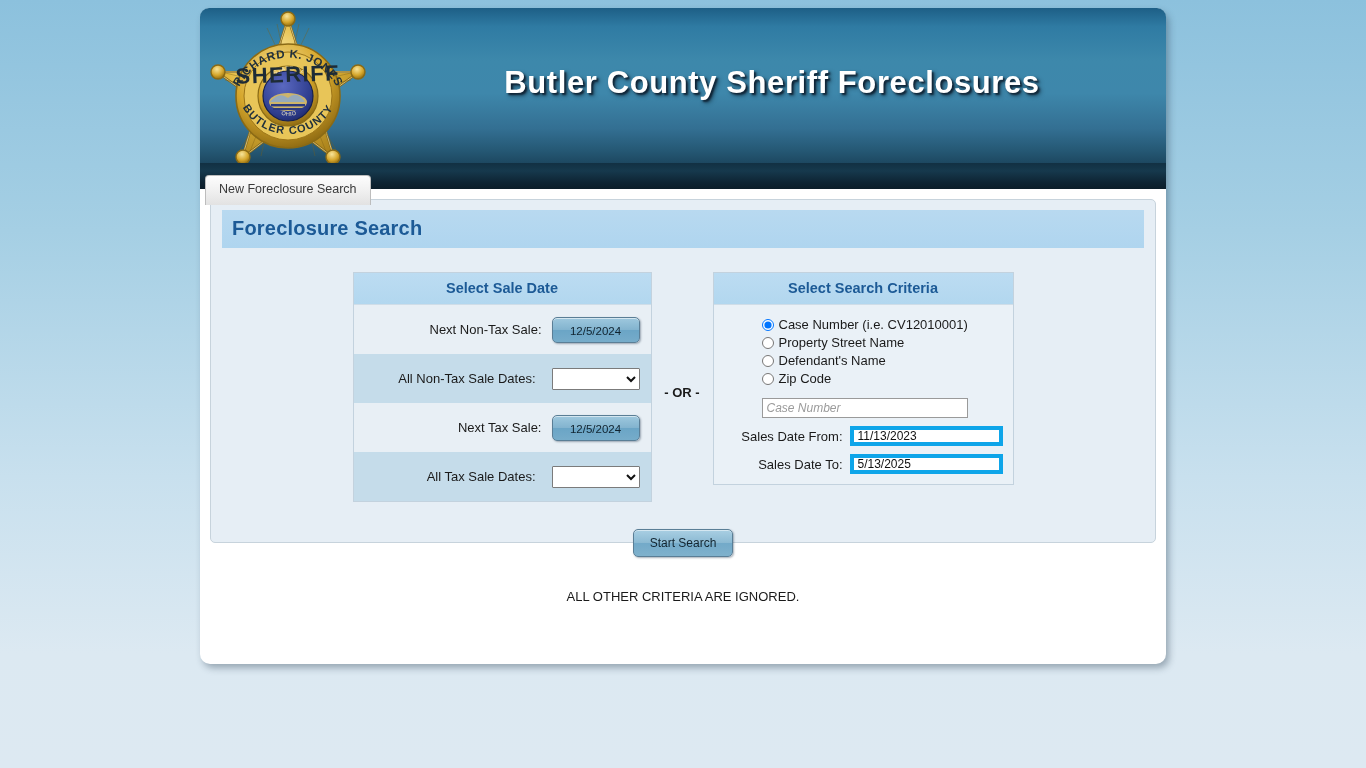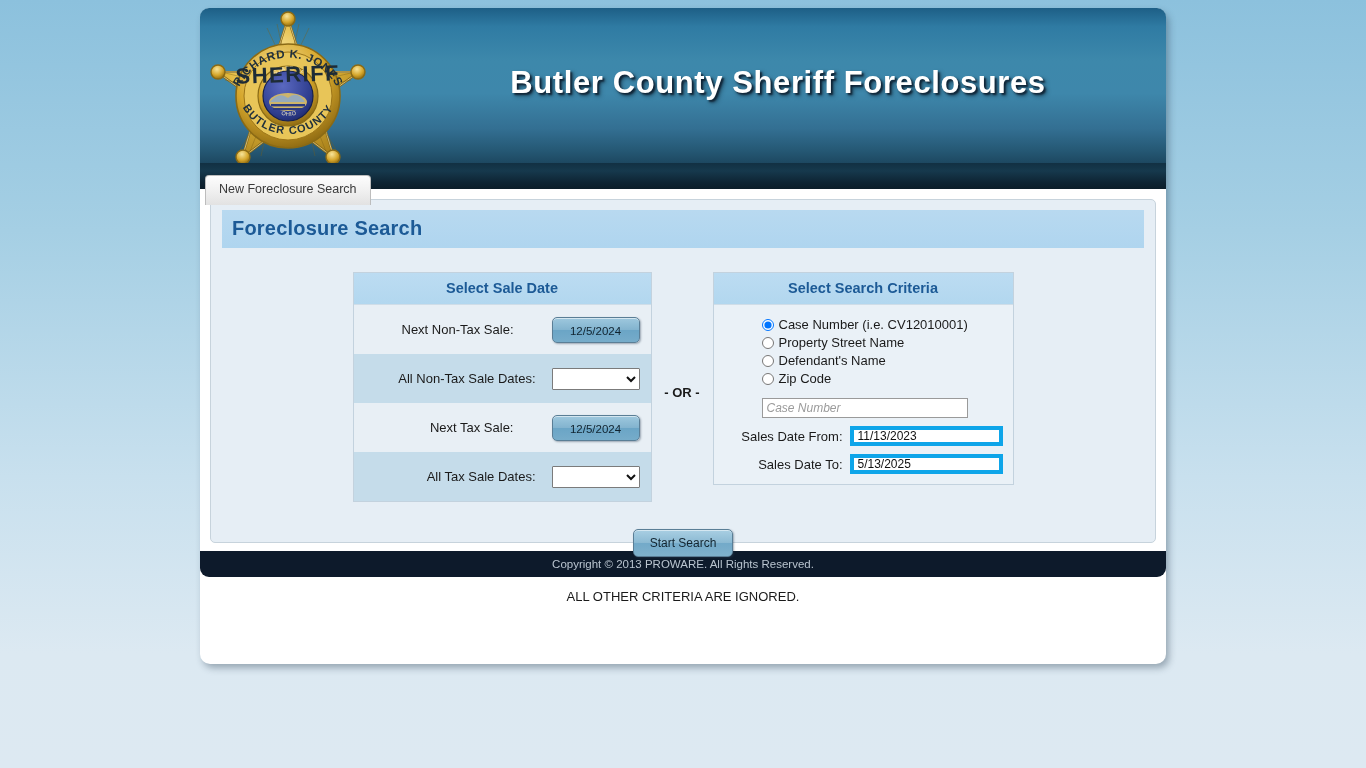--- a/index.html
+++ b/index.html
@@ -29,21 +29,21 @@
     position: relative;
     height: 155px;
     border-radius: 9px 9px 0 0;
     background: linear-gradient(to bottom,
        #1d5f86 0%, #2f7ba3 12%, #3d88ab 34%, #3e87ab 55%,
        #336f92 78%, #255874 92%, #1d4861 100%);
     overflow: hidden;
   }
   .masthead-title {
     position: absolute;
-    left: 228px; top: 57px;
+    left: 222px; top: 57px;
     width: 700px;
     text-align: center;
     color: #ffffff;
     font-size: 31px;
     font-weight: bold;
     letter-spacing: 0.6px;
     text-shadow: 2px 2px 2px rgba(10,25,40,0.85), 3px 3px 4px rgba(10,25,40,0.5);
     white-space: nowrap;
   }
 
@@ -125,21 +125,21 @@
   .sd-row {
     display: flex;
     align-items: center;
     justify-content: flex-end;
     height: 49px;
     padding: 0 11px 0 8px;
     font-size: 13px;
     color: #1a1a1a;
   }
   .sd-row.alt { background: #c5dcea; gap: 6px; }
-  .sd-row.plain { background: #e8eff5; gap: 28px; }
+  .sd-row.plain { background: #e8eff5; }
   .sd-label { margin-right: 10px; white-space: nowrap; }
 
   .date-button {
     width: 88px; height: 26px;
     border: 1px solid #5a7e96;
     border-radius: 5px;
     background: linear-gradient(to bottom, #9ec8de 0%, #83b4cf 48%, #6ba5c6 52%, #76acca 100%);
     color: #10232f;
     font-size: 11.5px;
     font-family: Liberation Sans, sans-serif;
@@ -428,15 +428,14 @@
         <button class="start-button">Start Search</button>
       </div>
 
       <div class="note">
         <div>ALL OTHER CRITERIA ARE IGNORED.</div>
       </div>
 
     </div>
   </div>
 
-  <div class="footer">Copyright © 2013 PROWARE. All Rights Reserved.</div>
 
 </div>
 
 </body></html>

